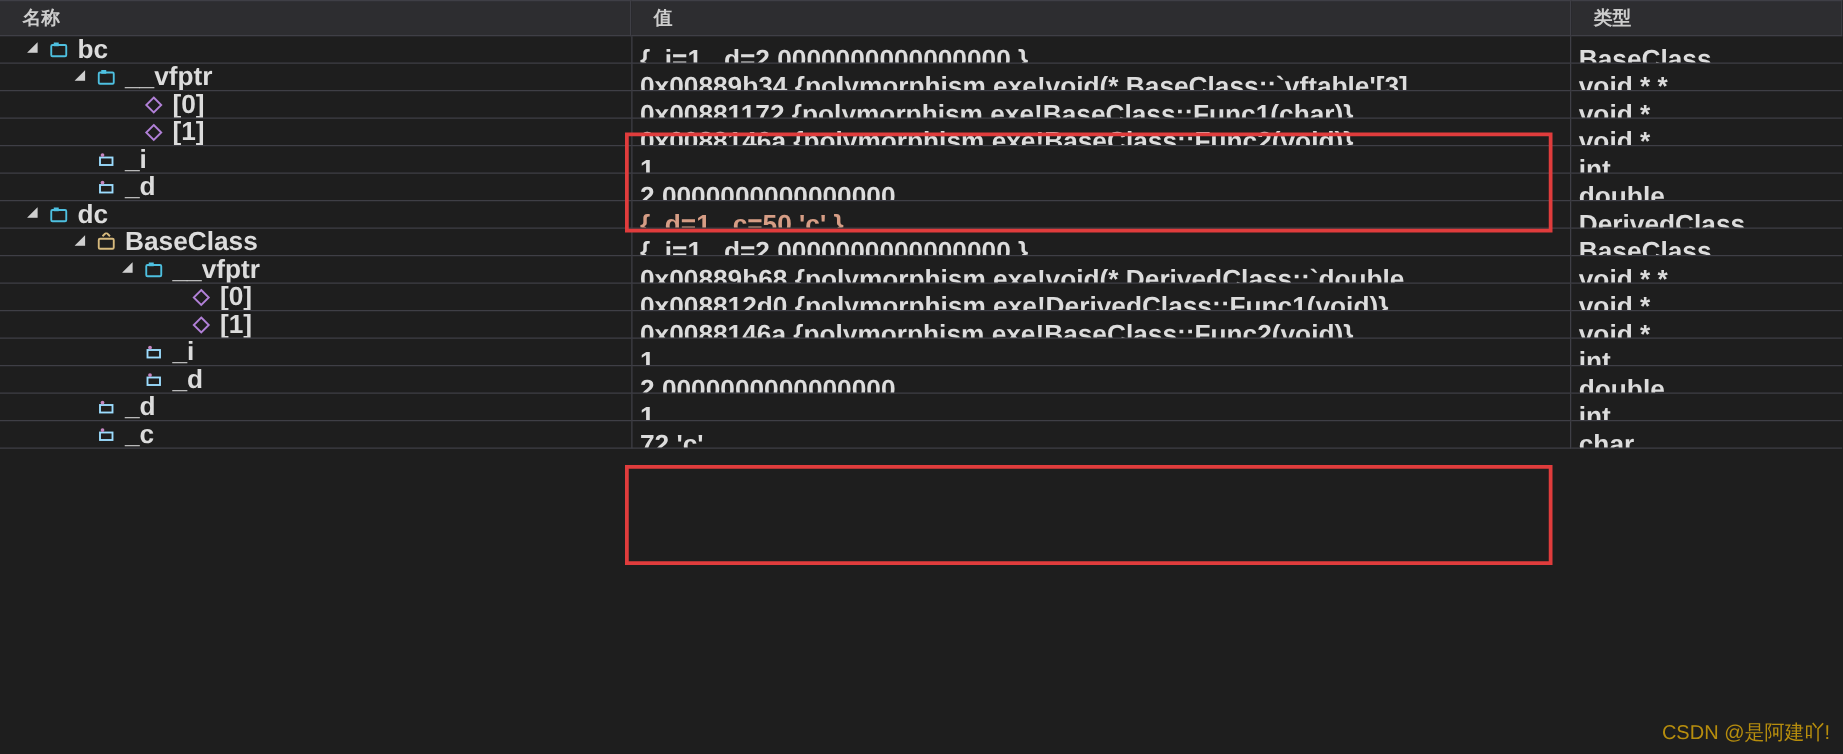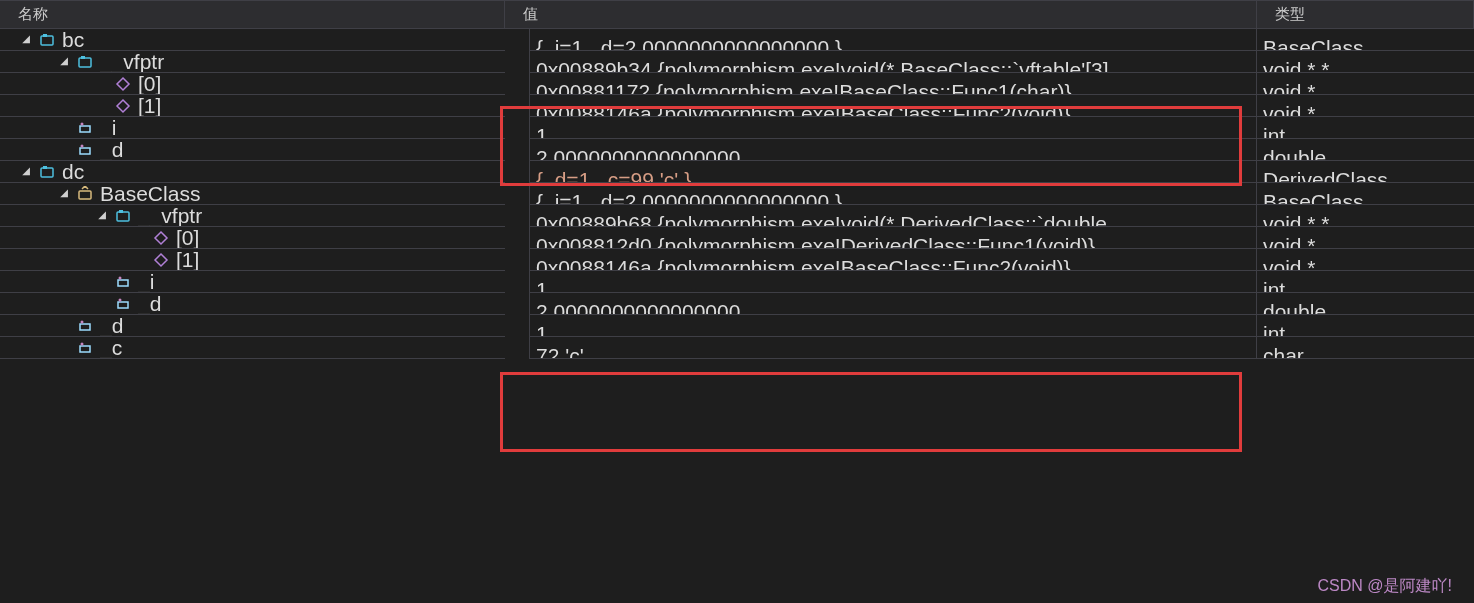--- a/index.html
+++ b/index.html
@@ -10,20 +10,21 @@
     font-size: 21px;
     width: 1474px;
     height: 603px;
     overflow: hidden;
     position: relative;
   }
   .grid {
     display: grid;
     grid-template-columns: 505px 752px 1fr;
     width: 100%;
+    font-weight: bold;
   }
   .header-row {
     display: contents;
   }
   .header-cell {
     background: #2d2d30;
     color: #cccccc;
     font-size: 15px;
     padding: 4px 6px 4px 18px;
     border-right: 1px solid #3f3f46;
@@ -33,21 +34,21 @@
   .cell {
     border-bottom: 1px solid #3f3f46;
     padding: 4px 6px;
     white-space: nowrap;
     overflow: hidden;
     text-overflow: ellipsis;
     height: 22px;
     line-height: 30px;
     position: relative;
   }
-  .cell.value { border-left: 1px solid #3f3f46; border-right: 1px solid #3f3f46; margin-left: 24px; }
+  .cell.value { border-left: 1px solid #3f3f46; border-right: 1px solid #3f3f46; }
   .name-cell { display: flex; align-items: center; }
   .indent { display:inline-block; }
   .arrow {
     display: inline-flex;
     width: 16px;
     height: 16px;
     align-items: center;
     justify-content: center;
     color: #a0a0a0;
     font-size: 12px;
@@ -65,23 +66,23 @@
   }
   .icon svg { width: 16px; height: 16px; }
   .highlight-value { color: #d69d85; }
   .red-box {
     position: absolute;
     border: 3px solid #e03c3c;
     pointer-events: none;
   }
   .watermark {
     position: absolute;
-    right: 22px;
+    right: 10px;
     bottom: 6px;
-    color: #f0abfc;
+    color: #eab308;
     font-size: 16px;
     opacity: 0.75;
   }
 </style>
 </head>
 <body>
 
 <div class="grid">
   <div class="header-row">
     <div class="header-cell">名称</div>
@@ -149,21 +150,21 @@
       </div><div class="cell value">2.0000000000000000</div><div class="cell">double</div><div class="cell name-cell">
         <span class="indent" style="width: 12px;"></span>
         <span class="arrow down"></span>
         <span class="icon">
           <svg viewBox="0 0 16 16">
             <rect x="2" y="4" width="12" height="9" rx="1" fill="none" stroke="#4ec0e0" stroke-width="1.5"></rect>
             <rect x="4" y="2" width="4" height="3" fill="#4ec0e0"></rect>
           </svg>
         </span>
         <span>dc</span>
-      </div><div class="cell value highlight-value">{_d=1 _c=99 'c' }</div><div class="cell">DerivedClass</div><div class="cell name-cell">
+      </div><div class="cell value highlight-value">{_d=1 _c=50 'c' }</div><div class="cell">DerivedClass</div><div class="cell name-cell">
         <span class="indent" style="width: 50px;"></span>
         <span class="arrow down"></span>
         <span class="icon">
           <svg viewBox="0 0 16 16">
             <rect x="2" y="5" width="12" height="8" rx="1" fill="none" stroke="#d7ba7d" stroke-width="1.5"></rect>
             <path d="M5 3 L8 0 L11 3" fill="none" stroke="#d7ba7d" stroke-width="1.5"></path>
           </svg>
         </span>
         <span>BaseClass</span>
       </div><div class="cell value">{_i=1 _d=2.0000000000000000 }</div><div class="cell">BaseClass</div><div class="cell name-cell">

